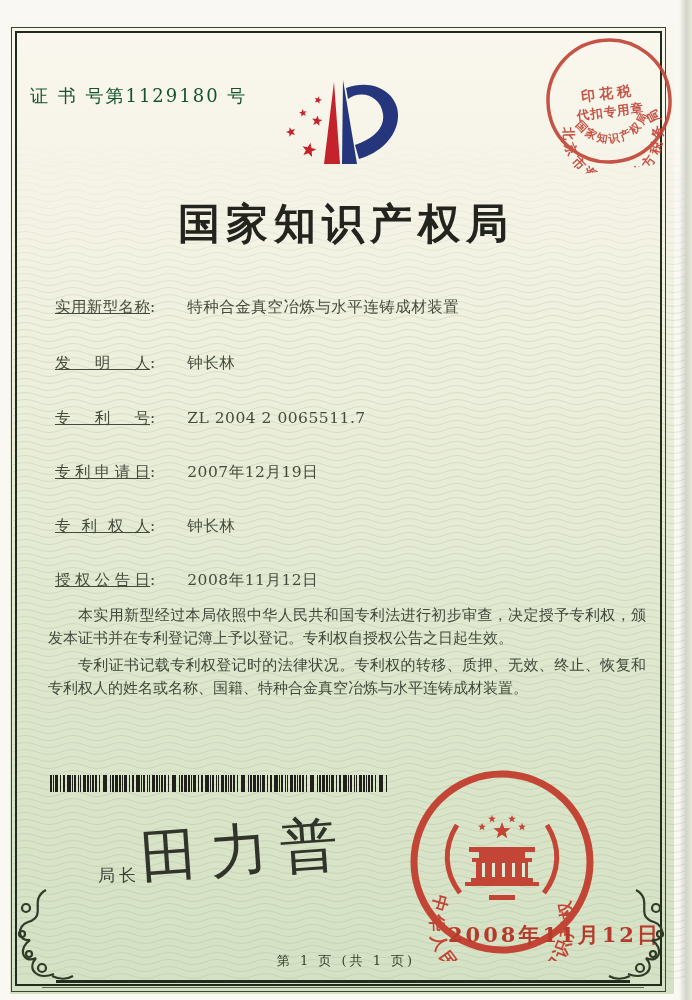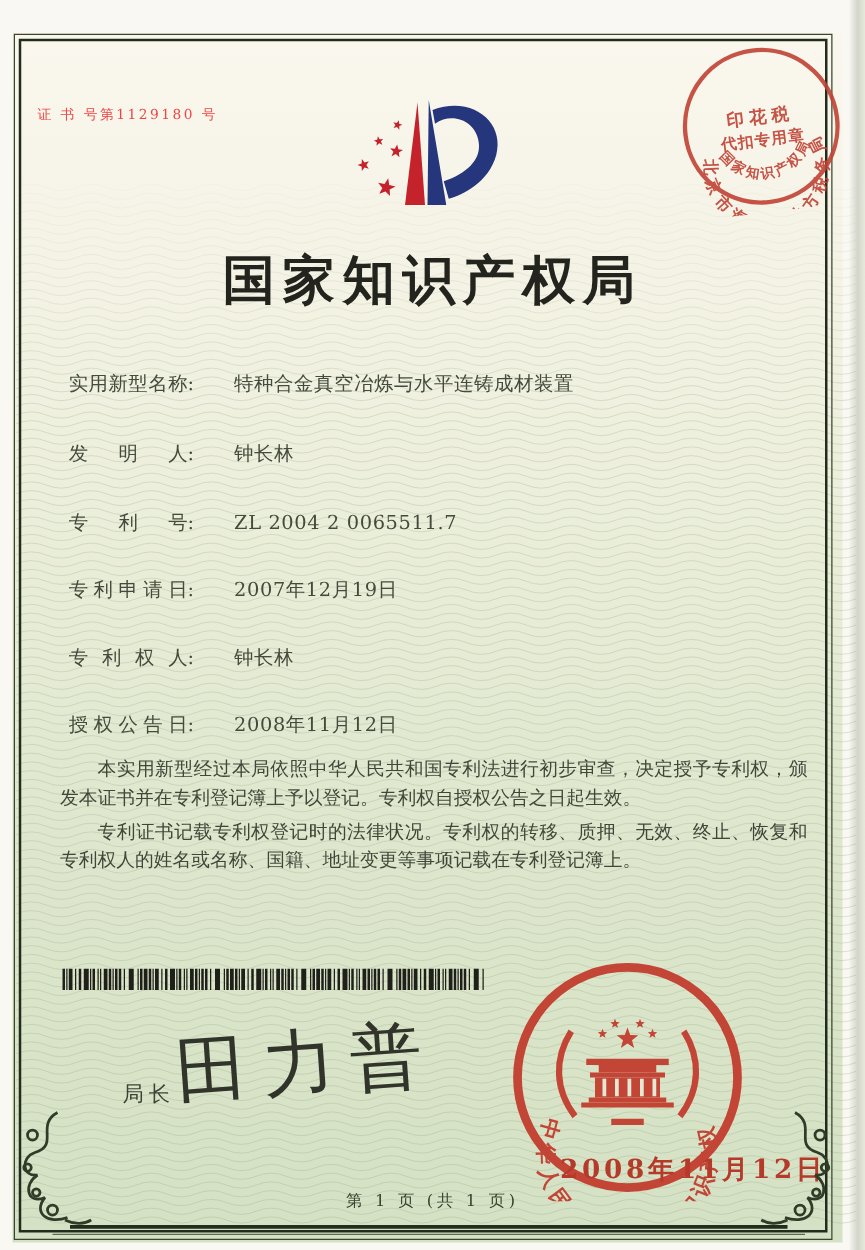--- a/index.html
+++ b/index.html
@@ -13,29 +13,29 @@
     position:absolute;left:10px;top:26px;right:18px;bottom:6px;
     background:linear-gradient(180deg,#faf7ee 0%,#f5f3e6 18%,#ecefdb 38%,#e0e8d0 62%,#d8e3c7 85%,#d5e1c5 100%);
   }
   .bg-waves{position:absolute;left:0;top:0;pointer-events:none;}
   
   .frame-outer{position:absolute;left:11px;top:27px;right:26px;bottom:8px;border:1px solid #39452f;pointer-events:none;}
   .frame-inner{position:absolute;left:15px;top:31px;right:30px;bottom:14px;border:2px solid #222c1d;pointer-events:none;}
   .right-edge{position:absolute;top:0;right:0;bottom:0;width:13px;
     background:linear-gradient(90deg,rgba(0,0,0,0) 0%,rgba(110,120,100,0.28) 55%,#e7eadb 100%);}
   
-  .cert-no{position:absolute;left:30px;top:84px;font-size:11px;letter-spacing:2px;color:#ef4444;}
+  .cert-no{position:absolute;left:30px;top:84px;font-size:18px;letter-spacing:2px;color:#14532d;}
   .logo{position:absolute;left:272px;top:76px;}
   .tax-stamp{position:absolute;left:540px;top:32px;transform:rotate(-7deg);opacity:0.9;}
   .title{position:absolute;left:0;top:196px;width:100%;text-align:center;
     font-size:42px;font-weight:bold;letter-spacing:6px;color:#24241f;}
   
   .fields{position:absolute;left:55px;top:297px;width:560px;color:#444b3c;}
   .field-row{position:absolute;left:0;font-size:15.5px;white-space:nowrap;}
-  .field-label{display:inline-block;width:95px;text-align:justify;text-align-last:justify;}
+  .field-label{display:inline-block;width:95px;text-align:justify;text-align-last:justify;text-decoration:underline;}
   .field-colon{margin-right:7px;}
   .field-value{letter-spacing:0.5px;margin-left:25px;}
   .fr0{top:0;} .fr1{top:56px;} .fr2{top:111px;} .fr3{top:165px;} .fr4{top:219px;} .fr5{top:273px;}
   
   .body-text{position:absolute;left:48px;top:604px;width:598px;color:#3f4739;
     font-size:15px;line-height:22.5px;text-align:justify;}
   .body-text p{margin:0 0 5px 0;text-indent:2em;}
   
   .barcode{position:absolute;left:50px;top:775px;width:340px;height:17px;}
   .barcode .bar{position:absolute;top:0;height:17px;background:#20201b;}
@@ -238,21 +238,21 @@
     <div class="field-row fr4">
       <span class="field-label">专利权人</span><span class="field-colon">:</span><span class="field-value">钟长林</span>
     </div>
     <div class="field-row fr5">
       <span class="field-label">授权公告日</span><span class="field-colon">:</span><span class="field-value">2008年11月12日</span>
     </div>
   </div>
 
   <div class="body-text">
     <p>本实用新型经过本局依照中华人民共和国专利法进行初步审查，决定授予专利权，颁发本证书并在专利登记簿上予以登记。专利权自授权公告之日起生效。</p>
-    <p>专利证书记载专利权登记时的法律状况。专利权的转移、质押、无效、终止、恢复和专利权人的姓名或名称、国籍、地址变更等事项记载在专利登记簿上。</p>
+    <p>专利证书记载专利权登记时的法律状况。专利权的转移、质押、无效、终止、恢复和专利权人的姓名或名称、国籍、特种合金真空冶炼与水平连铸成材装置。</p>
   </div>
 
   <div class="barcode" id="barcode">
       <div class="bar" style="left: 0px; width: 2px;"></div>
       <div class="bar" style="left: 3px; width: 1px;"></div>
       <div class="bar" style="left: 5px; width: 3px;"></div>
       <div class="bar" style="left: 10px; width: 1px;"></div>
       <div class="bar" style="left: 13px; width: 2px;"></div>
       <div class="bar" style="left: 17px; width: 4px;"></div>
       <div class="bar" style="left: 22px; width: 1px;"></div>

